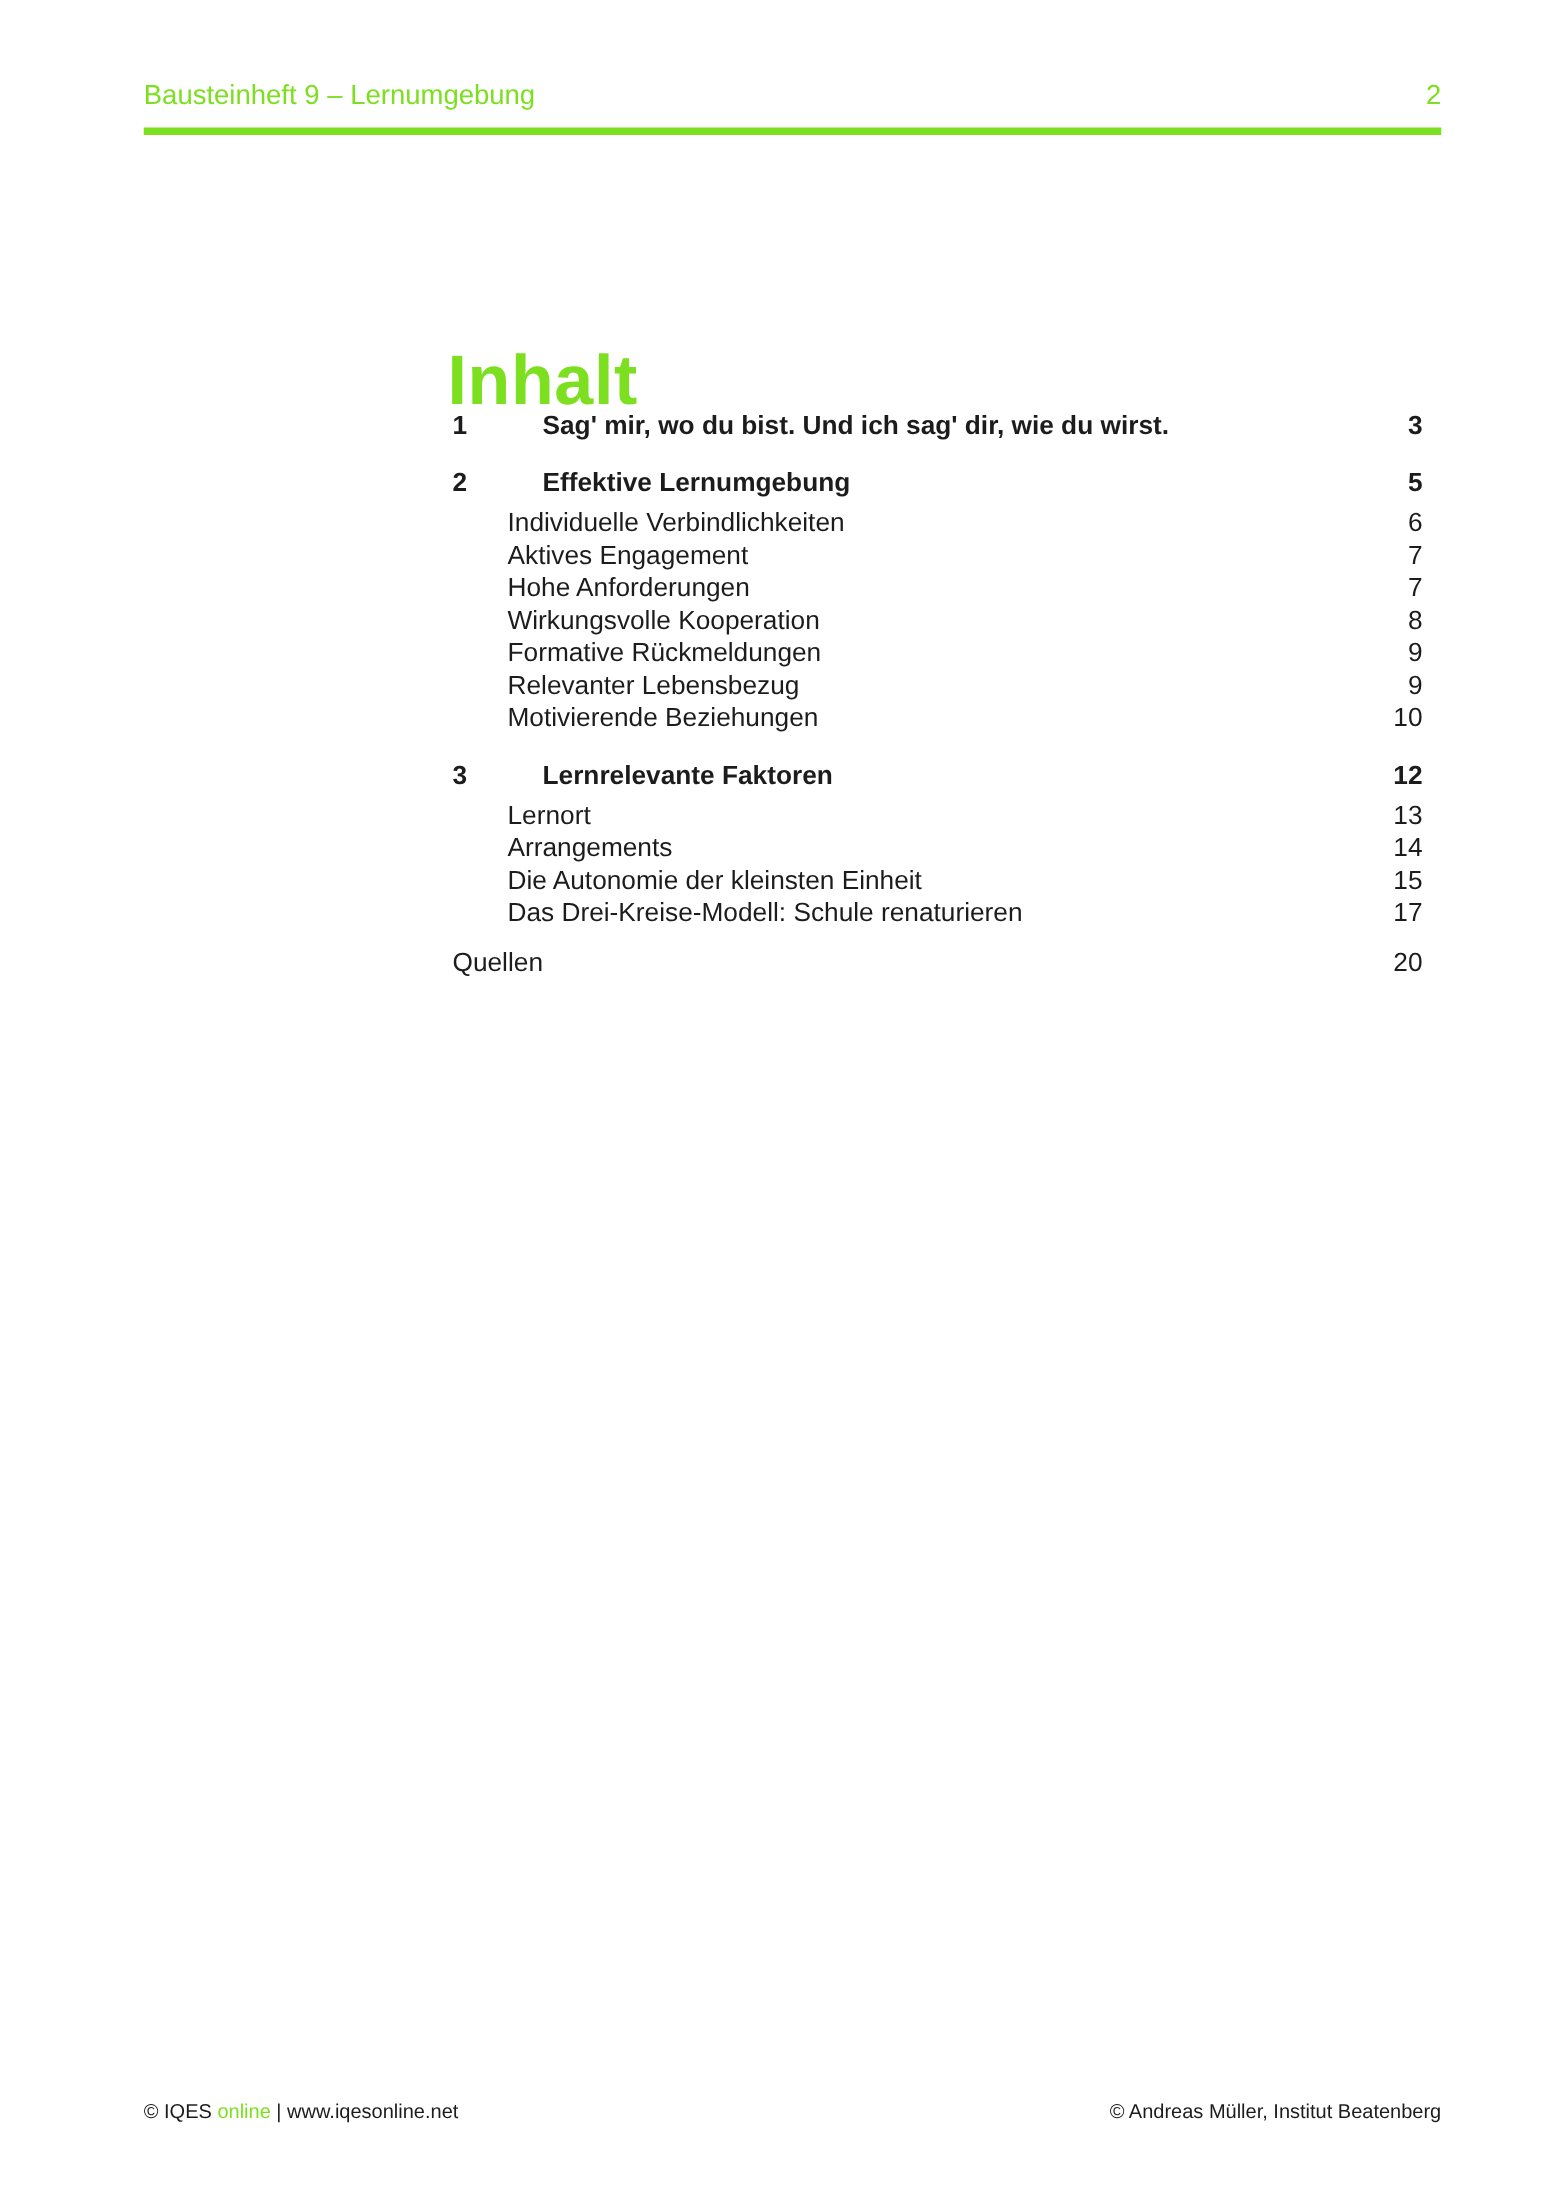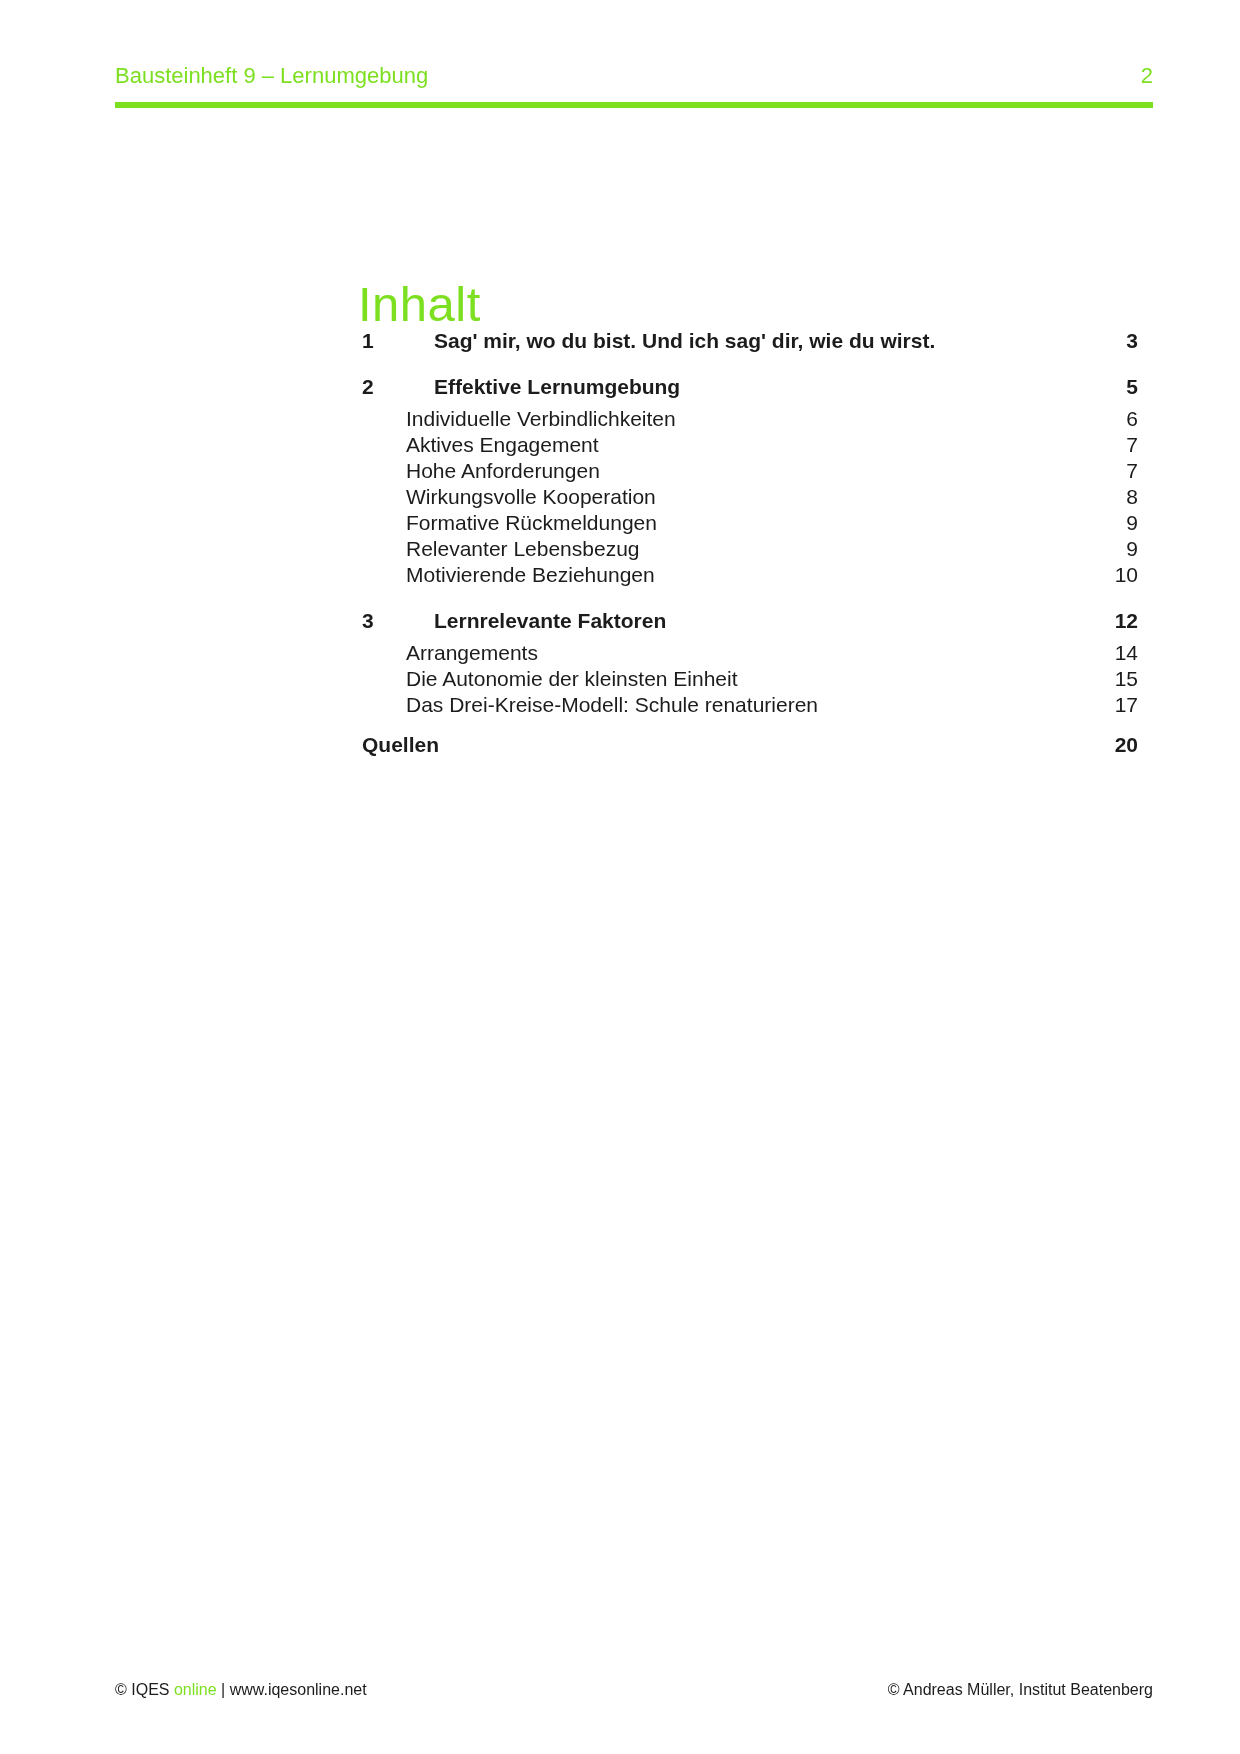--- a/index.html
+++ b/index.html
@@ -35,23 +35,23 @@
     margin-top: 12px;
     height: 6px;
     background: var(--accent, #7cdf1f);
   }
   
   .toc-heading {
     position: absolute;
     top: 271px;
     left: 358px;
     margin: 0;
-    font-size: 49px;
+    font-size: 56px;
     line-height: 66px;
-    font-weight: 400;
+    font-weight: 700;
     color: var(--accent, #7cdf1f);
     letter-spacing: 0.5px;
   }
   
   .toc {
     position: absolute;
     top: 328px;
     left: 362px;
     right: 102px;
     font-size: 21px;
@@ -75,21 +75,21 @@
     text-align: right;
   }
   .toc-head .toc-title,
   .toc-head .toc-page { font-weight: 700; margin-left: 28px; }
   .toc-group { margin-top: 20px; }
   .toc-group:first-child { margin-top: 0; }
   .toc-head { margin-bottom: 6px; }
   .toc-group.single .toc-head { margin-bottom: 0; }
   .toc-closing { margin-top: 14px; }
   .toc-closing .toc-title,
-  .toc-closing .toc-page { font-weight: 700; }
+  .toc-closing .toc-page { font-weight: 400; }
   
   .footer {
     position: absolute;
     top: 1680px;
     left: 115px;
     right: 87px;
     display: flex;
     justify-content: space-between;
     align-items: flex-end;
     font-size: 16px;
@@ -165,20 +165,25 @@
     </div>
       </div>
       <div class="toc-group">
         <div class="toc-row toc-head">
       <span class="toc-num">3</span>
       <span class="toc-title">Lernrelevante Faktoren</span>
       <span class="toc-page">12</span>
     </div>
         <div class="toc-row toc-sub">
       <span class="toc-num"></span>
+      <span class="toc-title">Lernort</span>
+      <span class="toc-page">13</span>
+    </div>
+        <div class="toc-row toc-sub">
+      <span class="toc-num"></span>
       <span class="toc-title">Arrangements</span>
       <span class="toc-page">14</span>
     </div>
         <div class="toc-row toc-sub">
       <span class="toc-num"></span>
       <span class="toc-title">Die Autonomie der kleinsten Einheit</span>
       <span class="toc-page">15</span>
     </div>
         <div class="toc-row toc-sub">
       <span class="toc-num"></span>

